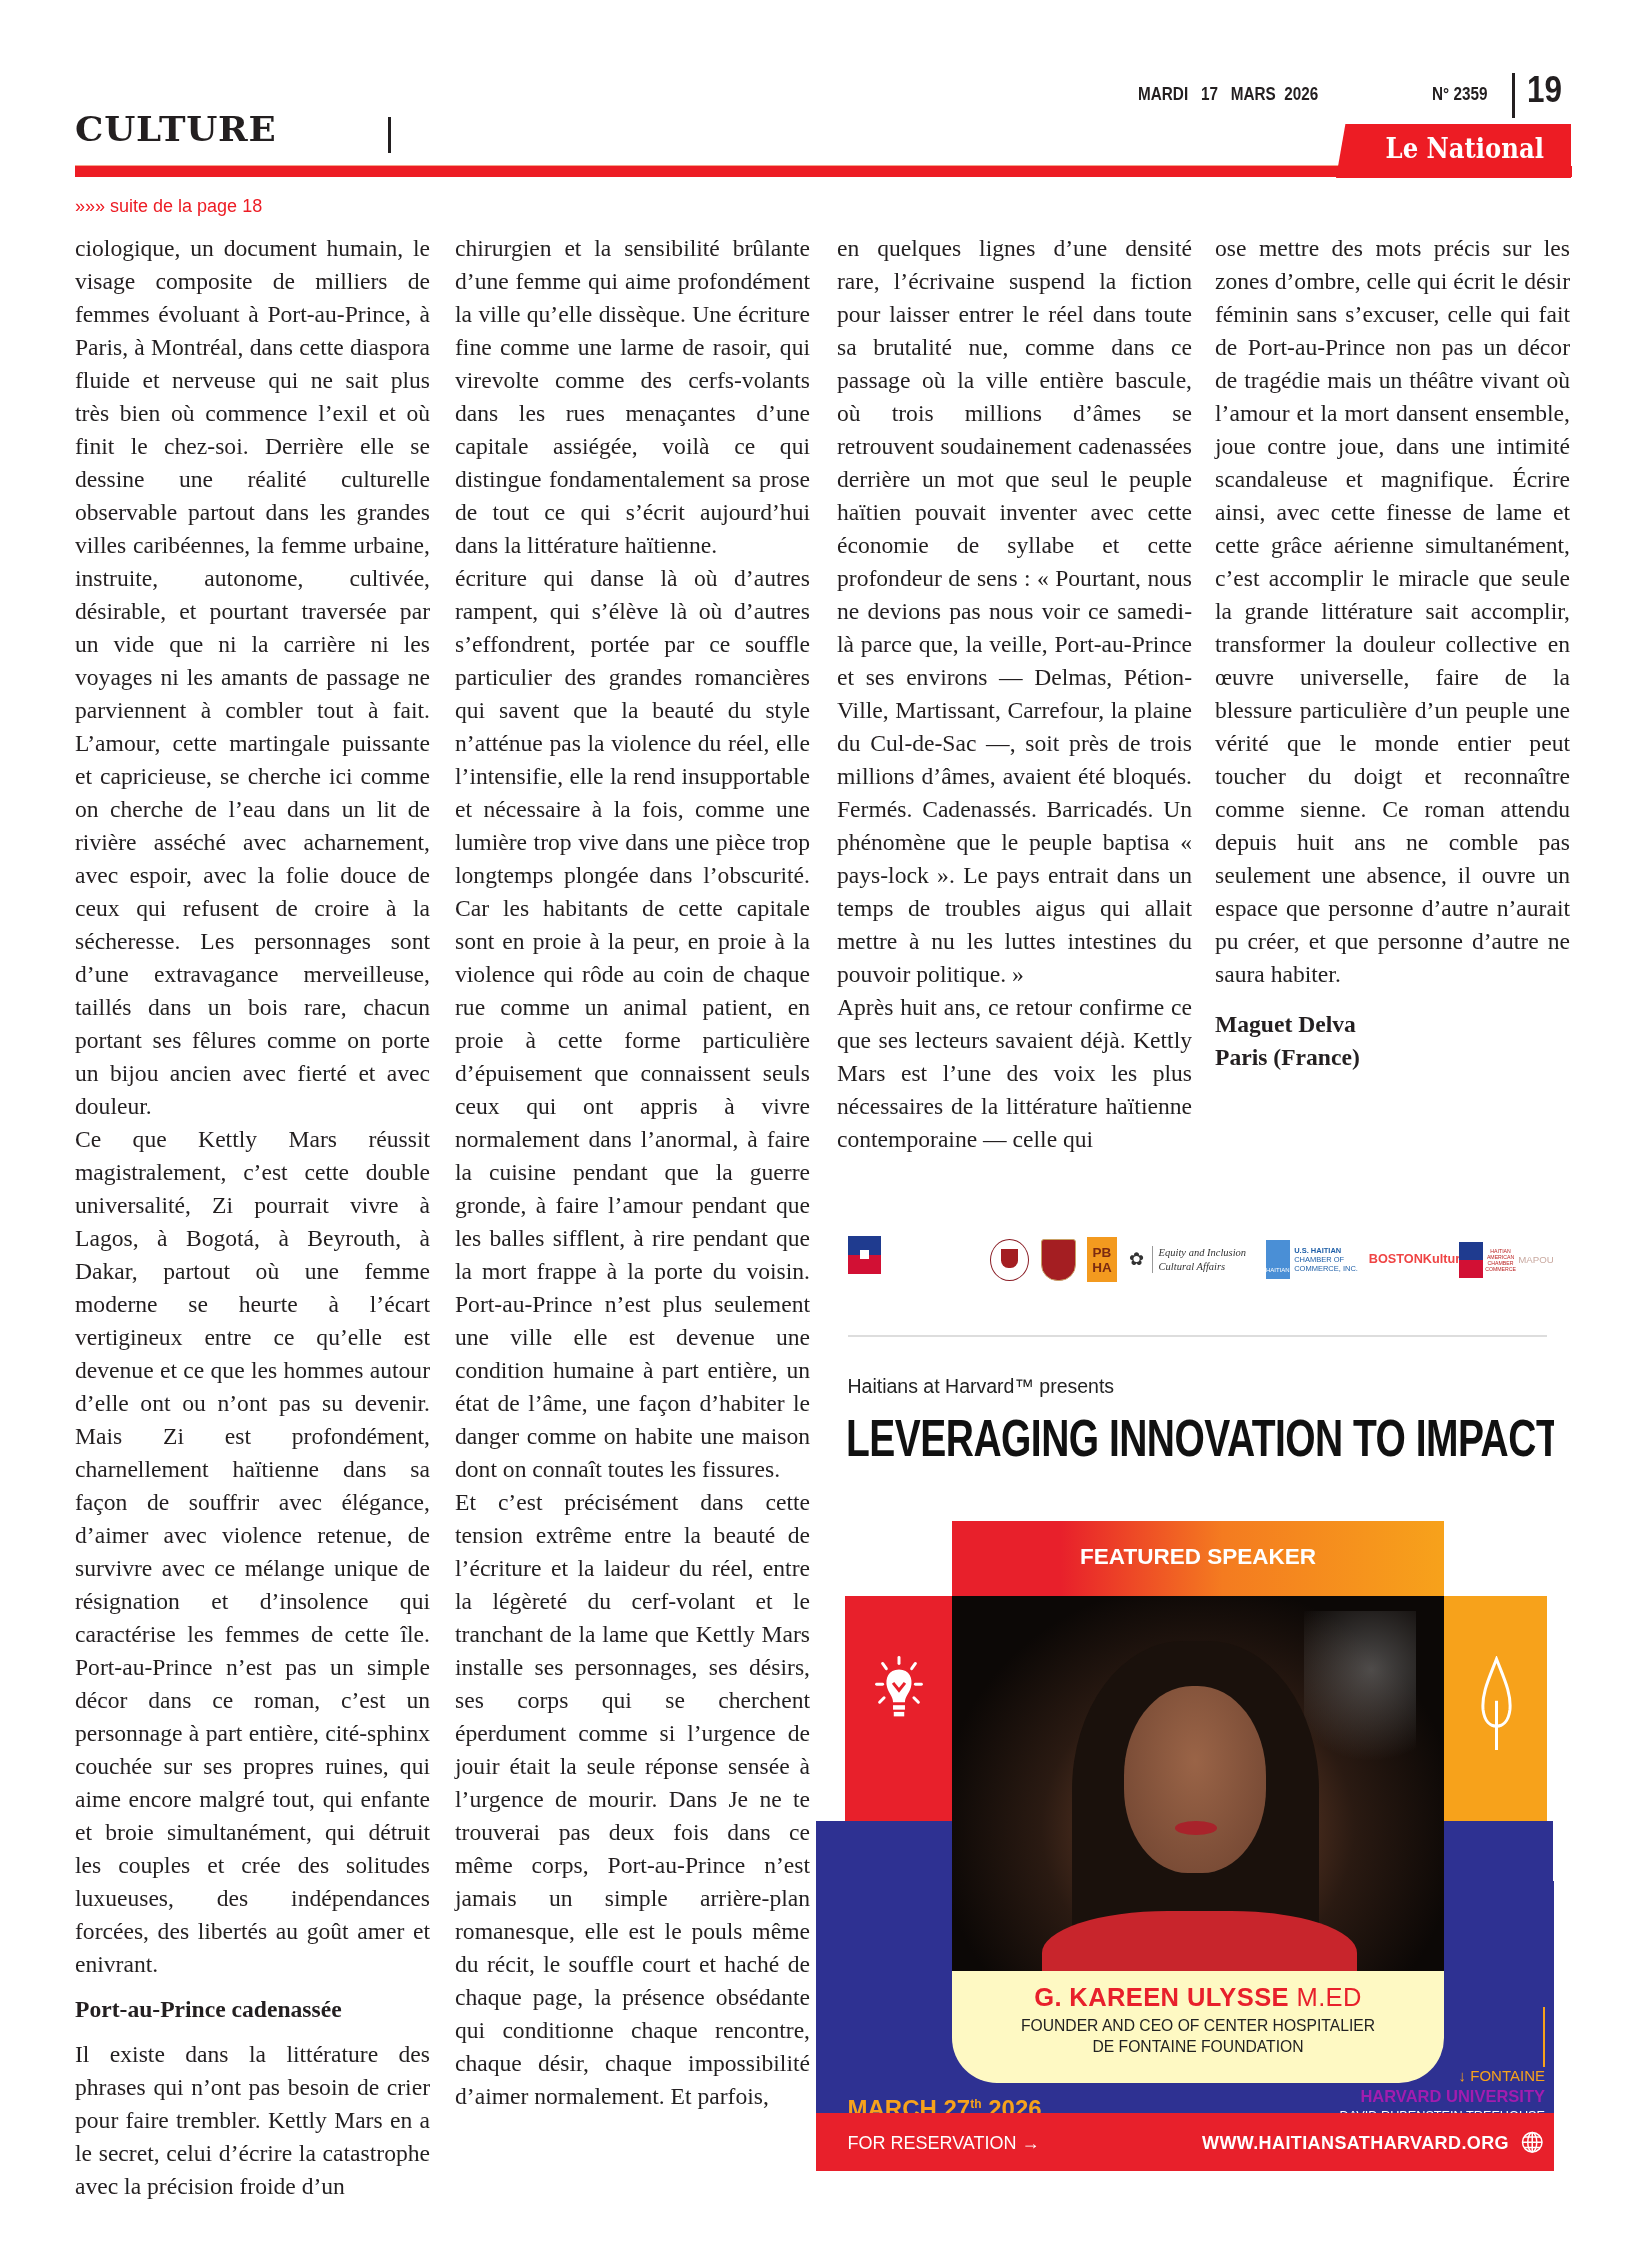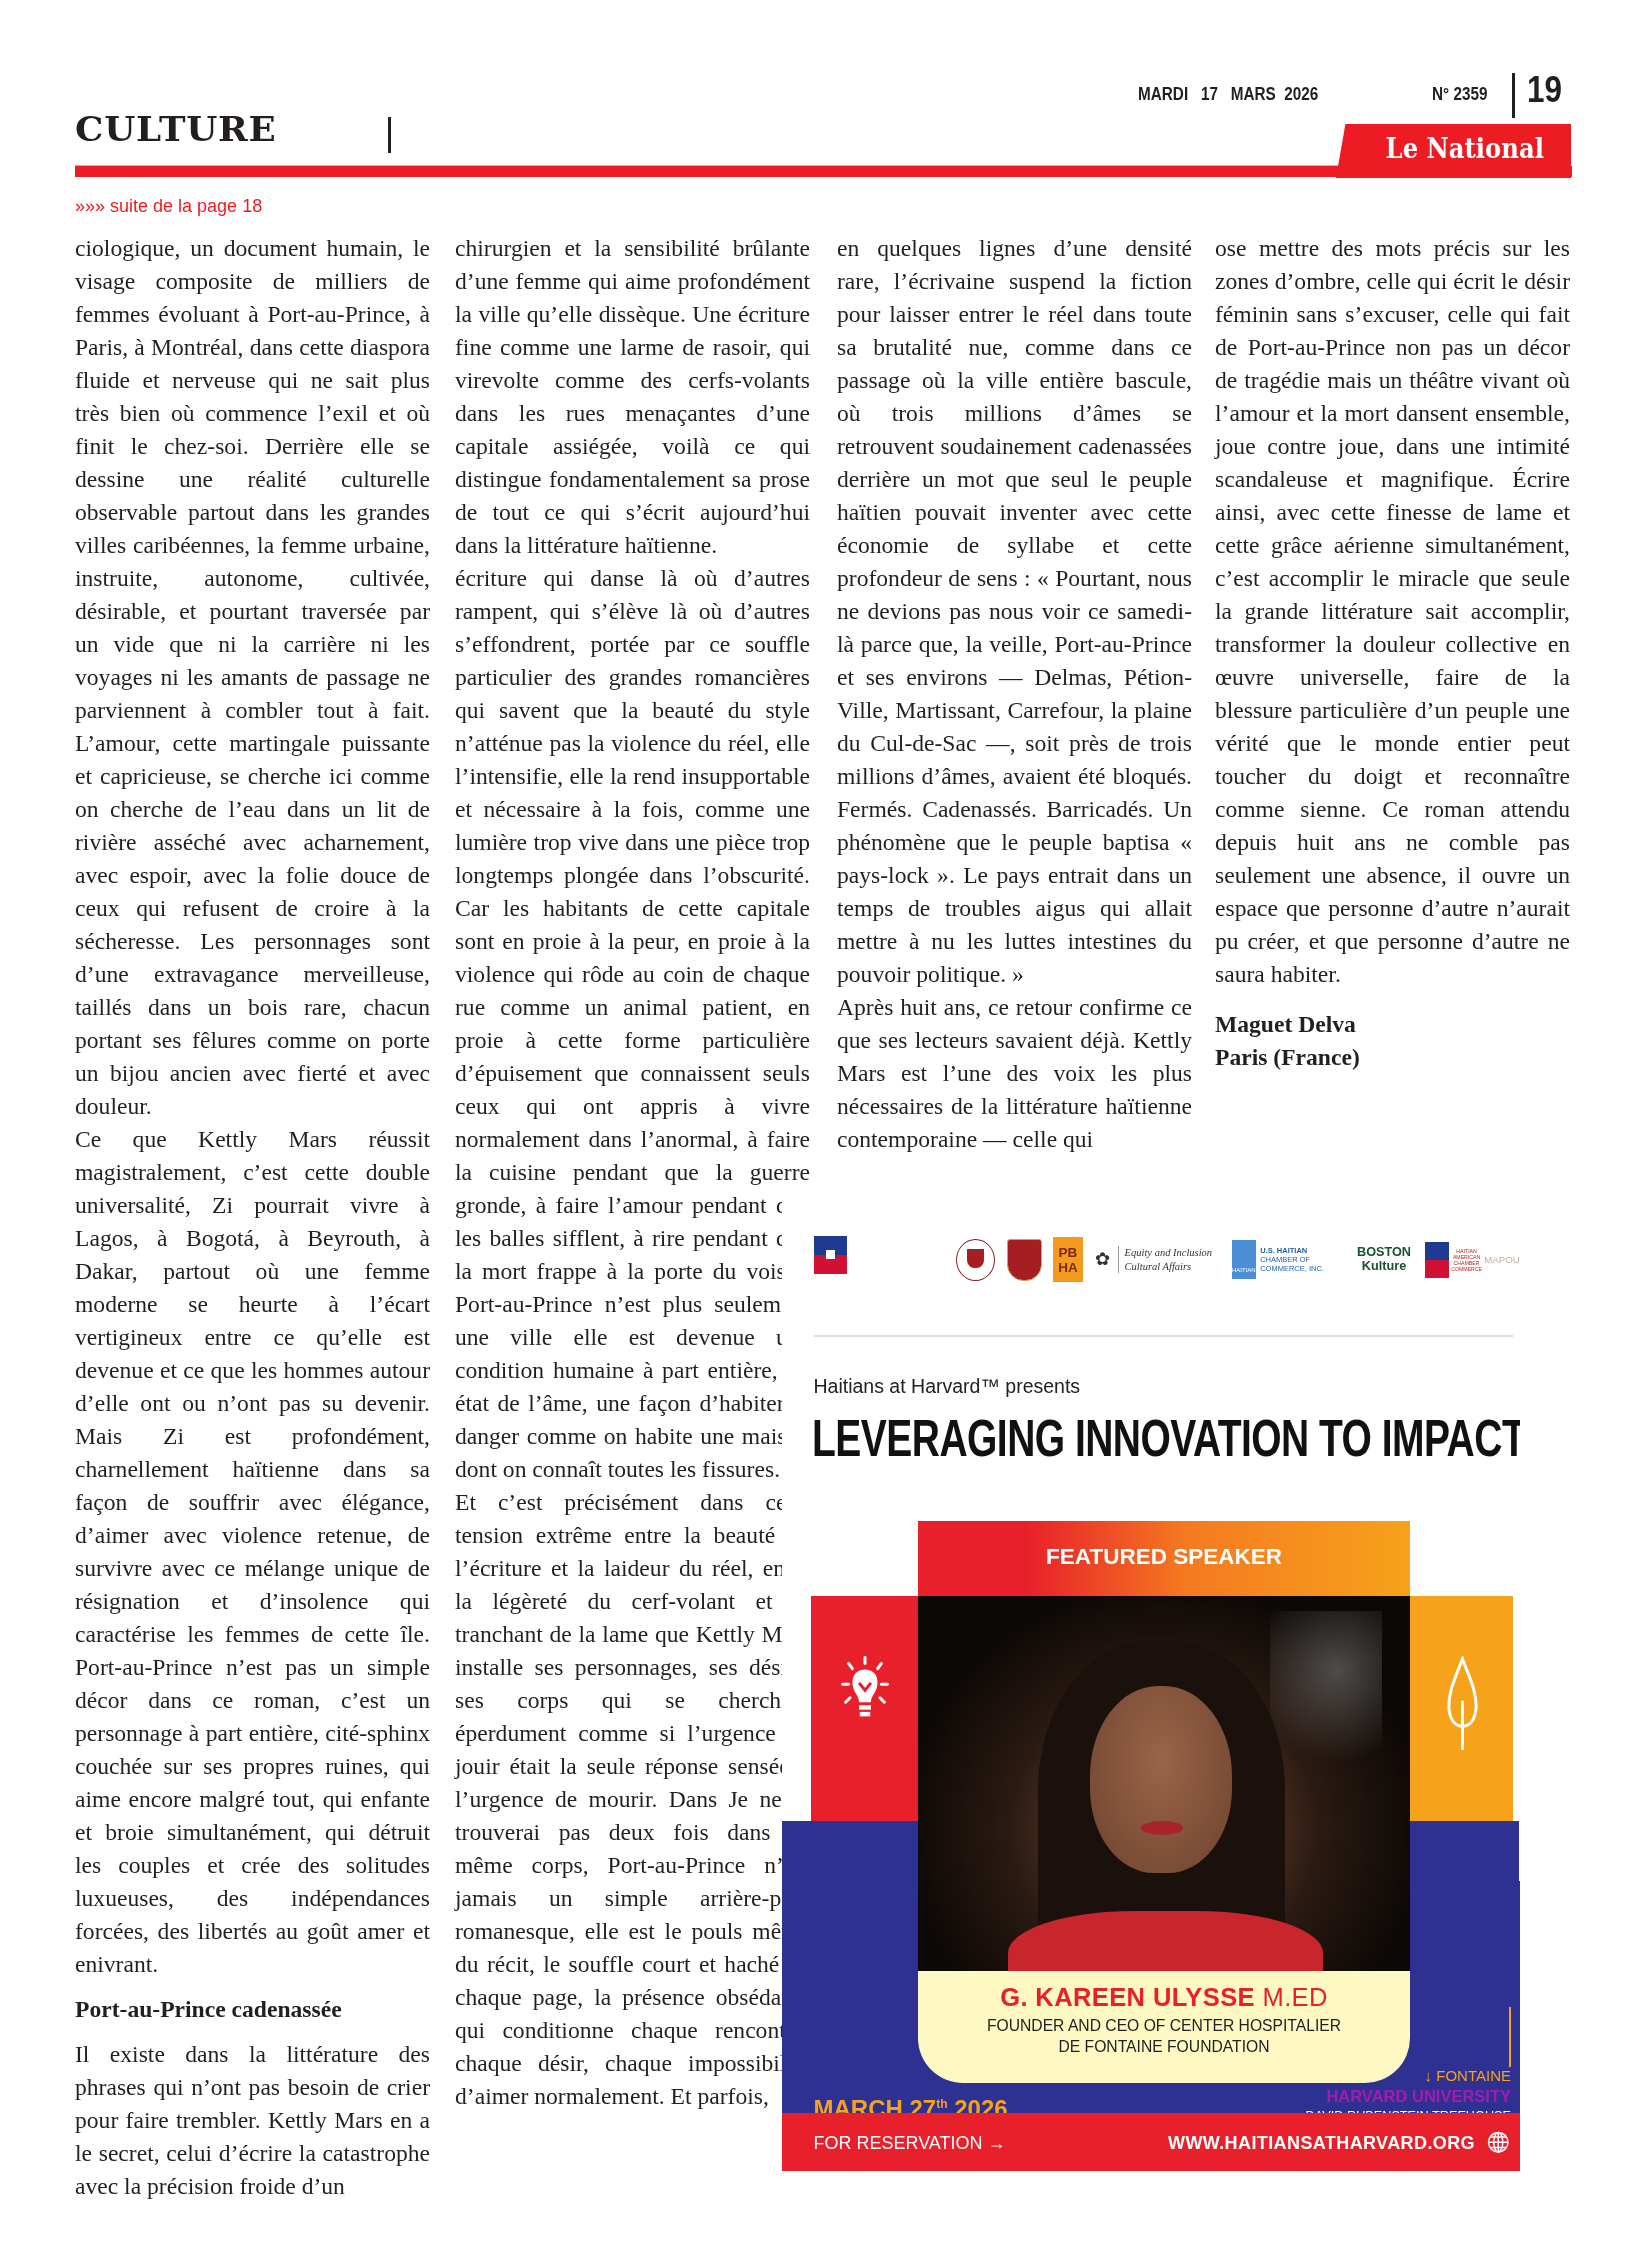--- a/index.html
+++ b/index.html
@@ -20,21 +20,21 @@
   
   .col{position:absolute;top:232px;width:355px;font-size:23.6px;line-height:33px;text-align:justify;hyphens:none;}
   .col p{margin:0;}
   .col .sub{font-weight:bold;margin:12px 0 12px 0;text-align:left;}
   .col .sig{font-weight:bold;text-align:left;}
   #col1{left:75px;}
   #col2{left:455px;}
   #col3{left:837px;}
   #col4{left:1215px;}
   
-  #ad{left:782px;top:1191px;width:738px;height:980px;background:#fff;overflow:hidden;font-family:"Liberation Sans",sans-serif;}
+  #ad{left:816px;top:1191px;width:738px;height:980px;background:#fff;overflow:hidden;font-family:"Liberation Sans",sans-serif;}
   #ad .flag{position:absolute;left:31.5px;top:45px;width:33px;height:37px;}
   #ad .flag .b{height:19px;background:#1f3b8f;}
   #ad .flag .r{height:19px;background:#d21034;}
   #ad .flag .c{position:absolute;left:12px;top:14.2px;width:9px;height:9px;background:#fff;}
   .logo{position:absolute;top:46px;height:45px;display:flex;align-items:center;justify-content:center;font-size:9px;color:#333;text-align:center;line-height:9.7px;}
   .seal{border-radius:50%;border:1.5px solid #8a1c24;width:37px;height:40px;background:#fff;}
   .seal i{display:block;width:16.5px;height:19.5px;background:#a41e22;margin:auto;border-radius:0 0 7.5px 7.5px;}
   #ad .rule{position:absolute;left:31.5px;top:144px;width:699px;height:1.5px;background:#ddd;}
   #ad .presents{position:absolute;left:31.5px;top:184px;font-size:19.5px;color:#222;}
   #ad .headline{position:absolute;left:30px;top:217px;font-family:"Liberation Sans",sans-serif;font-weight:bold;font-size:52px;letter-spacing:-0.7px;color:#111;white-space:nowrap;transform:scaleX(0.75);transform-origin:left;}
@@ -125,21 +125,21 @@
     </div>
   <div class="logo" style="left:271px;width:30px;background:#f39a1f;font-weight:bold;font-size:13.5px;color:#7b2a11;line-height:15px">PB HA</div>
   <div class="logo" style="left:313px;width:127px;justify-content:flex-start;text-align:left;font-family:'Liberation Serif',serif;font-style:italic;font-size:10.5px;line-height:13.5px">
     <span style="font-size:18px;margin-right:7.5px;font-style:normal">✿</span>
     <span style="border-left:0.7px solid #999;padding-left:6px"><span>Equity and Inclusion</span><br><span>Cultural Affairs</span></span>
   </div>
   <div class="logo" style="left:450px;width:112px;justify-content:flex-start;text-align:left;font-size:7.5px;color:#1e5fa8;line-height:9px">
     <span style="display:inline-block;width:25.5px;height:39px;background:#4a8fd6;margin-right:4.5px;color:#fff;font-size:6px;line-height:60px;text-align:center">HAITIAN</span>
     <span><b>U.S. HAITIAN</b><br><span>CHAMBER OF COMMERCE, INC.</span></span>
   </div>
-  <div class="logo" style="left:570px;width:64px;flex-direction:column;font-weight:bold;font-size:12.7px;line-height:13.5px;color:#14532d">
+  <div class="logo" style="left:570px;width:64px;flex-direction:row;font-weight:bold;font-size:12.7px;line-height:13.5px;color:#ef4444">
       <span>BOSTON</span>
       <span>Kulture</span>
     </div>
   <div class="logo" style="left:643px;width:57px">
       <div style="width:24px;height:36px;background:linear-gradient(#1f3b8f 50%,#d21034 50%)"></div>
       <div style="font-size:5.2px;color:#b22;margin-left:2.2px;line-height:6px">HAITIAN<br>AMERICAN<br>CHAMBER<br>COMMERCE</div>
     </div>
   <div class="logo" style="left:703px;width:34px;font-size:9.7px;color:#c9a9a0">MAPOU</div>
   <div class="rule"></div>
 

